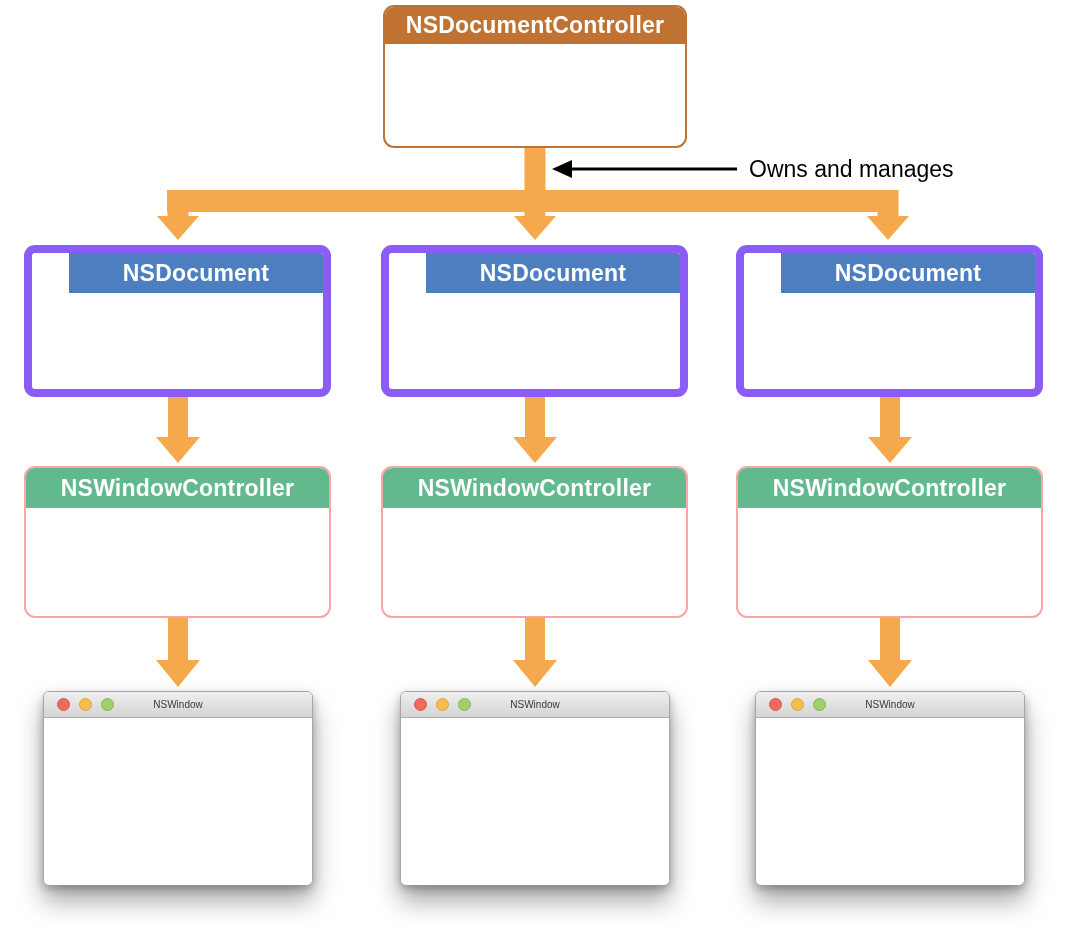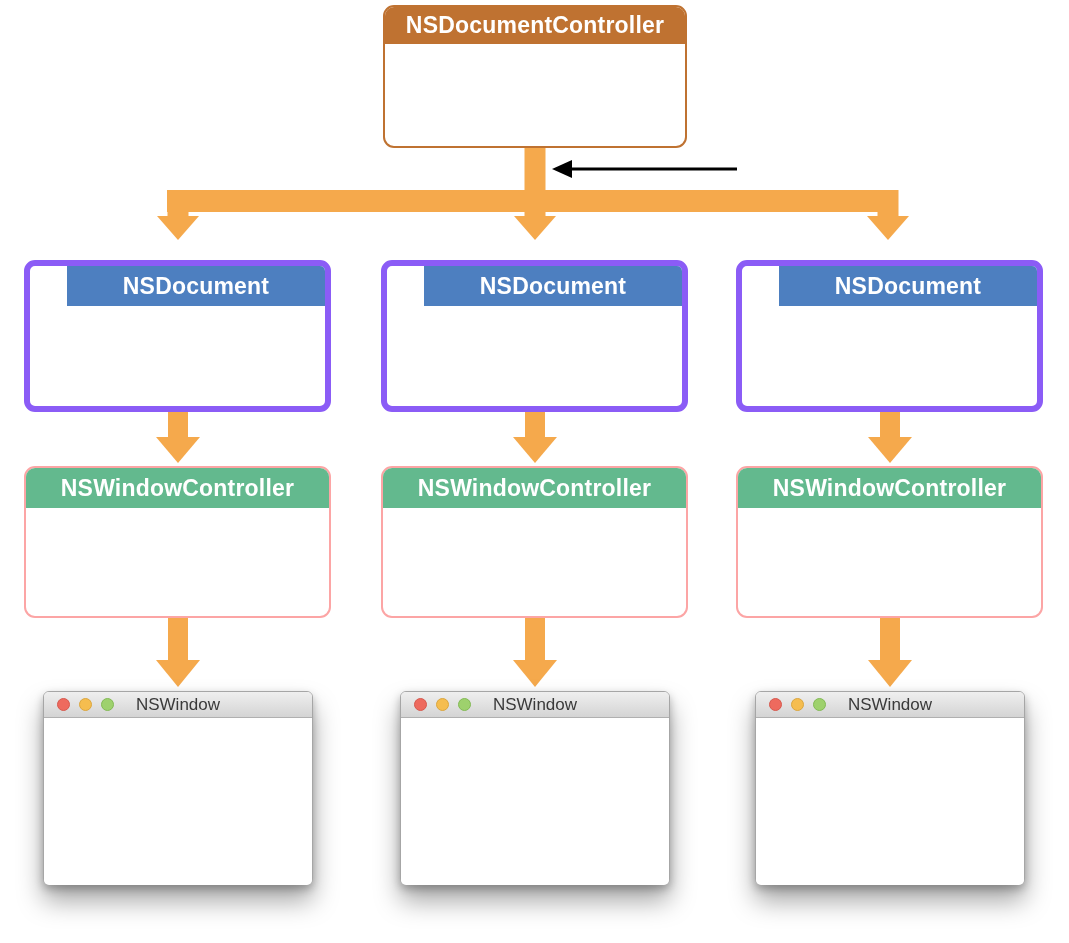--- a/index.html
+++ b/index.html
@@ -37,21 +37,21 @@
     display: flex;
     align-items: center;
     justify-content: center;
     color: #ffffff;
     font-weight: bold;
     font-size: 23px;
     letter-spacing: 0.2px;
   }
   .box-root   { left: 383px; top: 5px;   width: 304px; height: 143px; border: 2px solid #bf7231; }
   .box-root .box-header { background: #bf7231; height: 37px; }
-  .box-doc    { top: 260px; height: 152px; border: 6px solid #8b5cf6; padding-left: 37px; }
+  .box-doc    { top: 245px; height: 152px; border: 8px solid #8b5cf6; padding-left: 37px; }
   .box-doc .box-header { background: #4d7fc0; }
   .box-wc     { top: 466px; height: 152px; border: 2px solid #fca5a5; }
   .box-wc .box-header { background: #63b98e; }
   .col0 { left: 24px; }
   .col1 { left: 381px; }
   .col2 { left: 736px; }
   
   .annotation-label {
     position: absolute;
     left: 749px;
@@ -79,21 +79,21 @@
     position: relative;
     height: 25px;
     background: linear-gradient(#efefef, #d4d4d4);
     border-bottom: 1px solid #b0b0b0;
     border-radius: 5px 5px 0 0;
     display: flex;
     align-items: center;
     justify-content: center;
   }
   .window-title {
-    font-size: 17px;
+    font-size: 10px;
     color: #3a3a3a;
   }
   .traffic-lights {
     position: absolute;
     left: 13px;
     top: 6px;
     display: flex;
     gap: 9px;
   }
   .light {
@@ -151,20 +151,21 @@
       <polygon points="552,169 572,160 572,178" fill="#000000"></polygon>
     </g>
   </svg>
 
   <div class="box box-root">
     <div class="box-header">
       <span>NSDocumentController</span>
     </div>
   </div>
 
+  <div class="annotation-label">Owns and manages</div>
 
   <div class="box box-doc col0">
     <div class="box-header">
       <span>NSDocument</span>
     </div>
   </div>
   <div class="box box-wc col0">
     <div class="box-header">
       <span>NSWindowController</span>
     </div>

